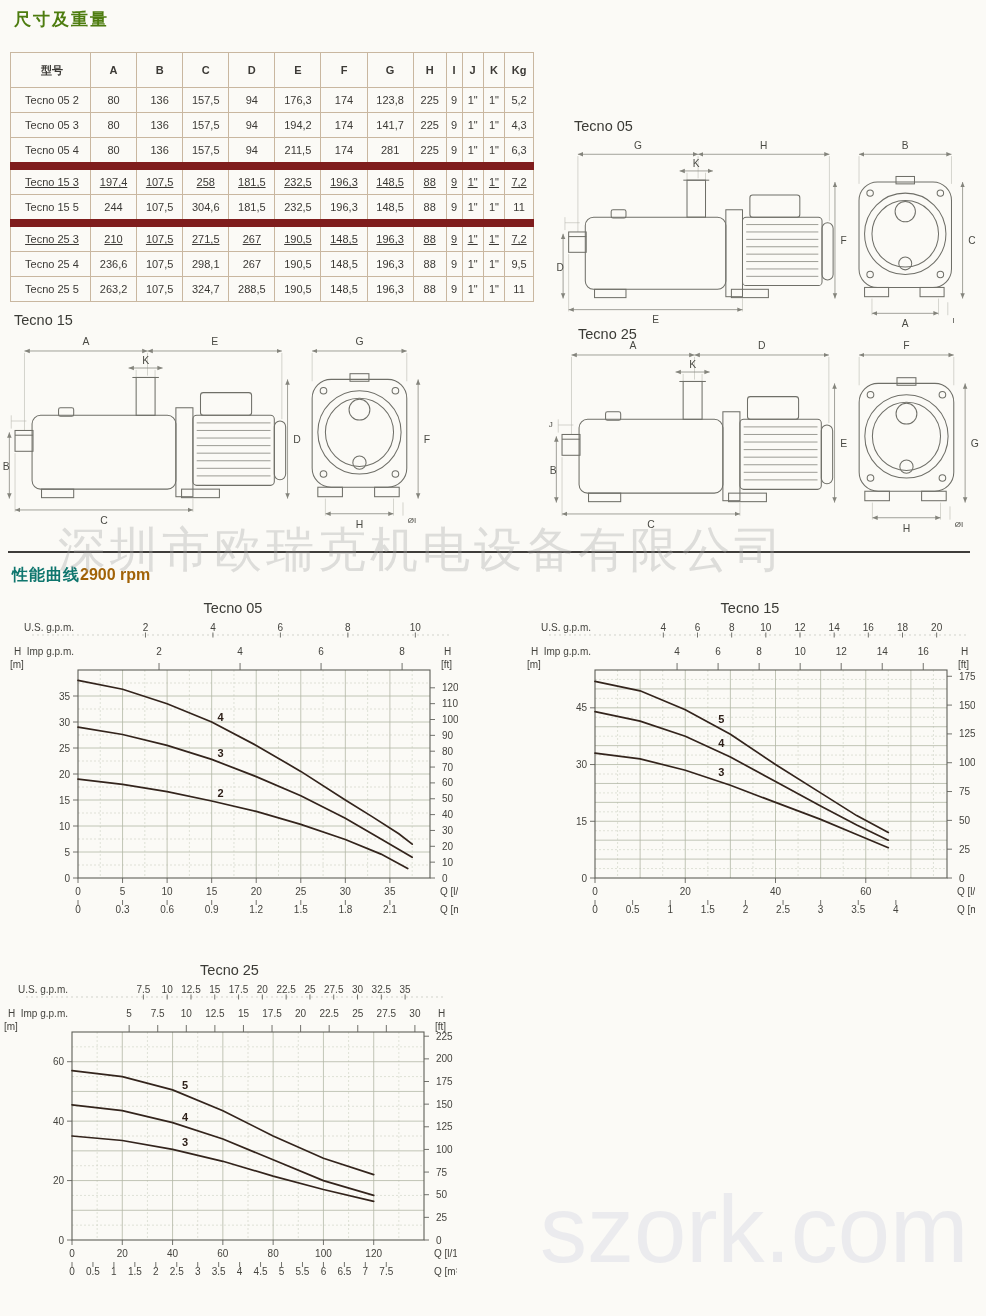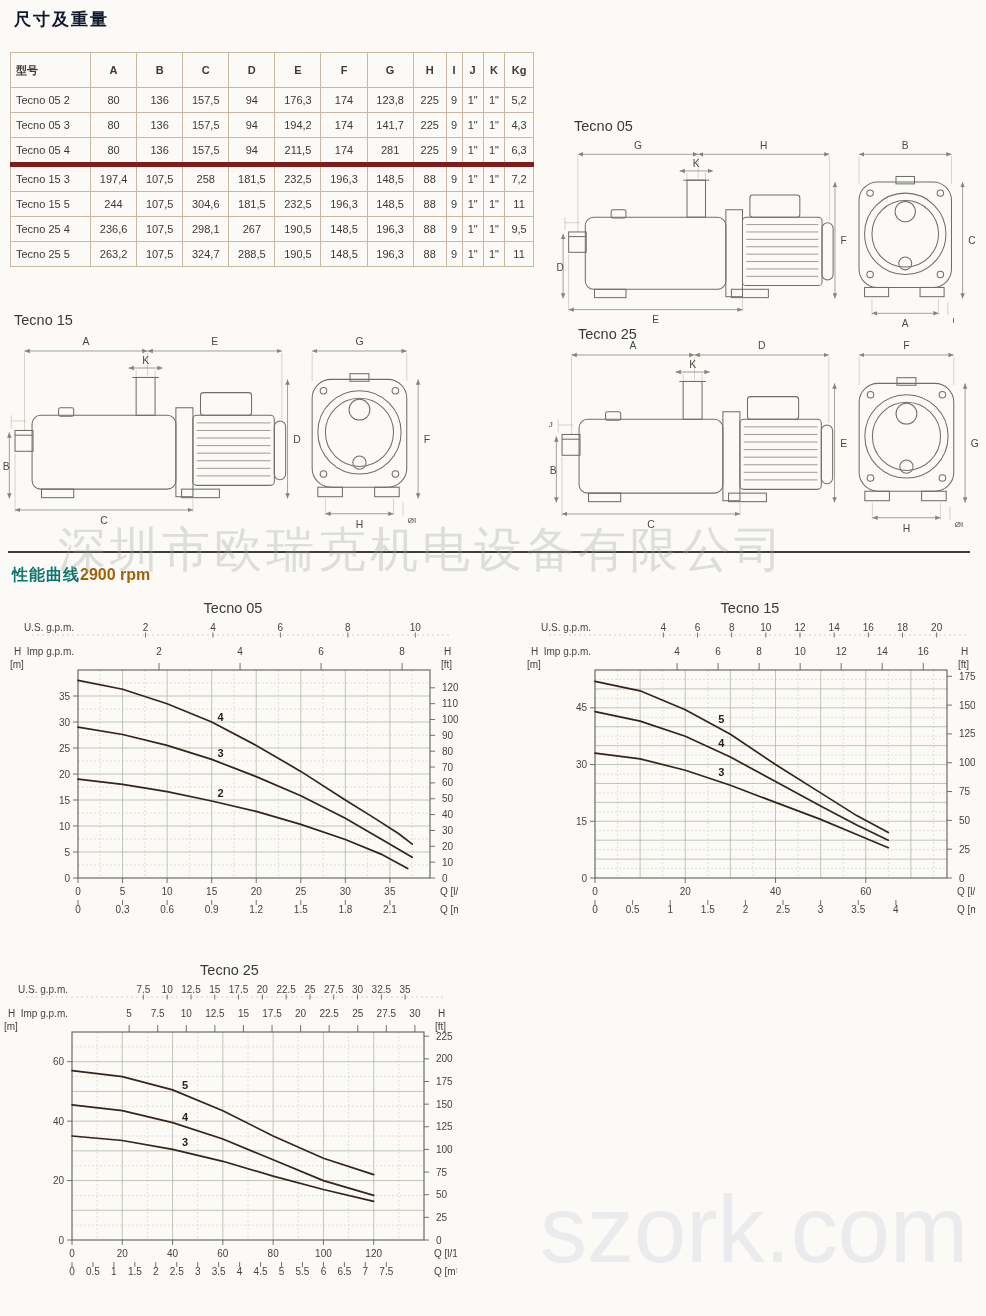--- a/index.html
+++ b/index.html
@@ -1,30 +1,30 @@
 <!DOCTYPE html>
 <html><head>
 <meta charset="utf-8">
 <style>
   html,body{margin:0;padding:0;}
   body{background:#e8e8e8;font-family:"Liberation Sans","DejaVu Sans",sans-serif;}
   #page{position:relative;width:986px;height:1316px;background:#fbfaf6;overflow:hidden;margin:0 auto;color:#3c3a36;}
   .abs{position:absolute;}
   
-  .sec-title{font-size:17px;font-weight:bold;color:#0f172a;letter-spacing:2px;}
+  .sec-title{font-size:17px;font-weight:bold;color:#4d7c0f;letter-spacing:2px;}
   .curves-title{font-size:16px;font-weight:bold;color:#0f766e;letter-spacing:1px;}
   .curves-rpm{font-size:16px;font-weight:bold;color:#a16207;letter-spacing:0;}
   .dwg-title,.chart-title{font-size:14.5px;color:#3b3b36;text-align:center;}
   
   #dims-table{position:absolute;left:10px;top:52px;width:524px;border-collapse:collapse;}
   #dims-table th,#dims-table td{border:1px solid #c9b7a0;font-size:11px;color:#3c3a36;text-align:center;padding:2px 2px;}
   #dims-table th{height:30px;font-weight:600;background:transparent;}
   #dims-table td{height:20px;}
-  #dims-table th:first-child,#dims-table td:first-child{text-align:left;padding-left:5px;width:72px;}
-  #dims-table tr.grp td{border-top:5px solid #7f1d1d;}
+  #dims-table th:first-child,#dims-table td:first-child{text-align:center;padding-left:5px;width:72px;}
+  #dims-table tr.grp td{border-top:8px solid #7f1d1d;text-decoration:underline;}
   
   .dwg{position:absolute;}
   .ol{fill:none;stroke:#6f6f68;stroke-width:1.1;}
   .fin{stroke:#7d7d75;stroke-width:.8;}
   .ext{stroke:#b6b6ae;stroke-width:.6;fill:none;}
   .dim{stroke:#84847c;stroke-width:.8;fill:none;}
   text.dl{font:11px "Liberation Sans","DejaVu Sans",sans-serif;fill:#4a4a44;}
   text.dls{font:8.5px "Liberation Sans","DejaVu Sans",sans-serif;fill:#4a4a44;}
   
   #divider{left:8px;top:551px;width:962px;height:2px;background:#3f3d3a;}
@@ -199,20 +199,35 @@
           <td>304,6</td>
           <td>181,5</td>
           <td>232,5</td>
           <td>196,3</td>
           <td>148,5</td>
           <td>88</td>
           <td>9</td>
           <td>1"</td>
           <td>1"</td>
           <td>11</td>
+        </tr>
+        <tr class="grp">
+          <td>Tecno 25 3</td>
+          <td>210</td>
+          <td>107,5</td>
+          <td>271,5</td>
+          <td>267</td>
+          <td>190,5</td>
+          <td>148,5</td>
+          <td>196,3</td>
+          <td>88</td>
+          <td>9</td>
+          <td>1"</td>
+          <td>1"</td>
+          <td>7,2</td>
         </tr>
         <tr>
           <td>Tecno 25 4</td>
           <td>236,6</td>
           <td>107,5</td>
           <td>298,1</td>
           <td>267</td>
           <td>190,5</td>
           <td>148,5</td>
           <td>196,3</td>

